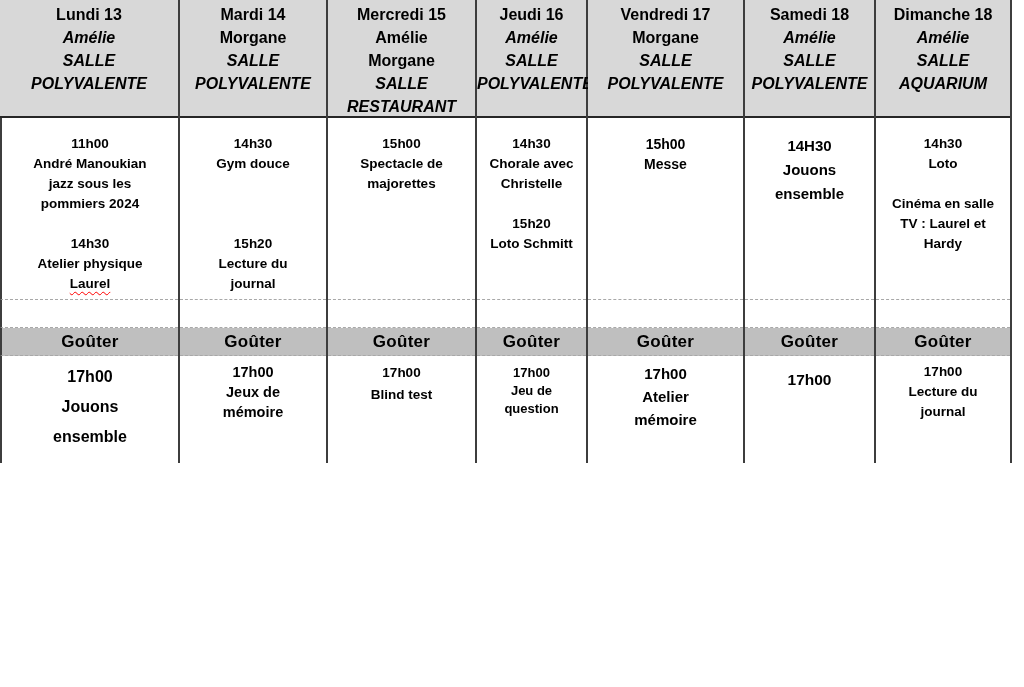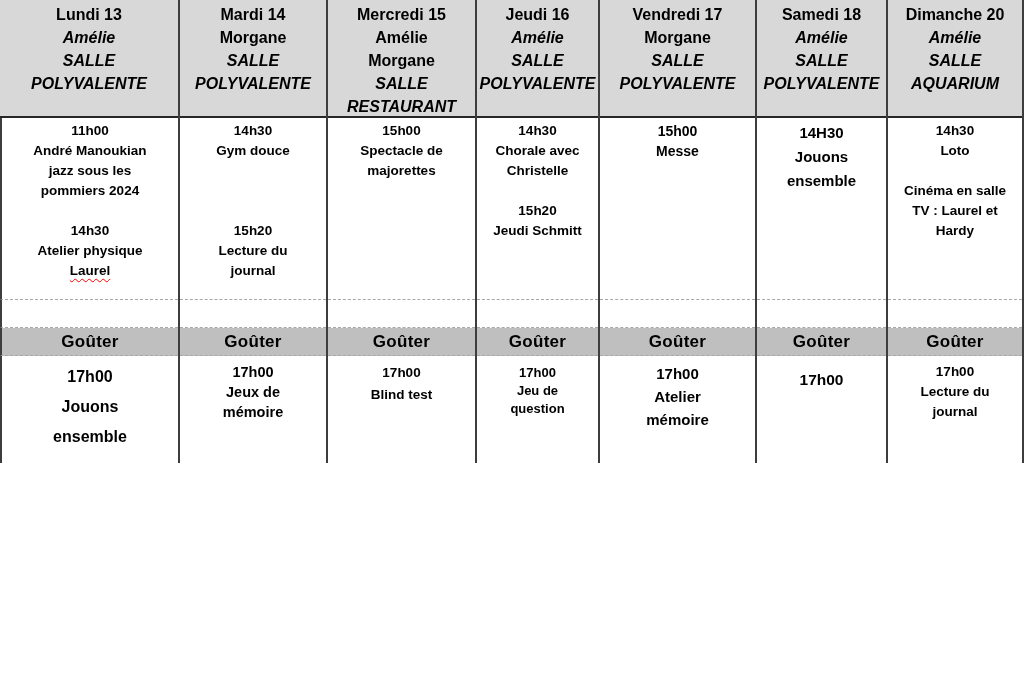--- a/index.html
+++ b/index.html
@@ -3,33 +3,33 @@
 <meta charset="utf-8">
 <style>
   html,body{margin:0;padding:0;}
   body{
     width:1024px;height:687px;background:#ffffff;overflow:hidden;
     font-family:"Liberation Sans",sans-serif;font-weight:bold;color:#000;
     position:relative;
   }
   .planning{position:absolute;left:0;top:0;display:flex;}
   .col{display:flex;flex-direction:column;box-sizing:border-box;border-right:2px solid #3d3d3d;}
-  .col-0{width:180px}.col-1{width:148px}.col-2{width:149px}.col-3{width:123px}
+  .col-0{width:180px}.col-1{width:148px}.col-2{width:149px}.col-3{width:111px}
   .col-4{width:157px}.col-5{width:131px}.col-6{width:136px}
   .cell{box-sizing:border-box;text-align:center;width:100%;}
   .col-0 .cell{border-left:2px solid #3d3d3d;}
   .col-0 .cell.hdr{border-left:none;}   
   .cell.hdr{
     height:118px;background:#d8d8d8;border-bottom:2px solid #262626;
     padding-top:3px;font-size:16px;line-height:23px;
   }
   .cell.hdr .it{font-style:italic;}
   .cell.act{
     height:182px;border-bottom:1px dashed #a8a8a8;
-    padding-top:3px;font-size:13.5px;line-height:20px;
+    padding-top:16px;font-size:13.5px;line-height:20px;
   }
   .col-4 .cell.act{font-size:14px;}
   .col-5 .cell.act{font-size:15px;line-height:24px;}
   .cell.gap{height:28px;border-bottom:1px dashed #a8a8a8;}
   .cell.gouter{
     height:28px;background:#bfbfbf;border-bottom:1px dashed #a8a8a8;
     display:flex;align-items:center;justify-content:center;
     font-size:17px;letter-spacing:.3px;
   }
   .cell.eve{height:107px;padding-top:6px;}
@@ -132,21 +132,21 @@
         <div>Jeudi 16</div>
         <div class="it">Amélie</div>
         <div class="it">SALLE</div>
         <div class="it">POLYVALENTE</div>
       </div>
       <div class="cell act">
         <div class="line"><span>14h30</span></div>
         <div class="line"><span>Chorale avec Christelle</span></div>
         <div class="line"><span>&nbsp;</span></div>
         <div class="line"><span>15h20</span></div>
-        <div class="line"><span>Jeudi Schmitt</span></div>
+        <div class="line"><span>Loto Schmitt</span></div>
       </div>
       <div class="cell gap"></div>
       <div class="cell gouter">Goûter</div>
       <div class="cell eve">
         <div class="line"><span>17h00</span></div>
         <div class="line"><span>Jeu de question</span></div>
       </div>
     </div>
     <div class="col col-4">
       <div class="cell hdr">
@@ -178,21 +178,21 @@
         <div class="line"><span>Jouons ensemble</span></div>
       </div>
       <div class="cell gap"></div>
       <div class="cell gouter">Goûter</div>
       <div class="cell eve">
         <div class="line"><span>17h00</span></div>
       </div>
     </div>
     <div class="col col-6">
       <div class="cell hdr">
-        <div>Dimanche 20</div>
+        <div>Dimanche 18</div>
         <div class="it">Amélie</div>
         <div class="it">SALLE</div>
         <div class="it">AQUARIUM</div>
       </div>
       <div class="cell act">
         <div class="line"><span>14h30</span></div>
         <div class="line"><span>Loto</span></div>
         <div class="line"><span>&nbsp;</span></div>
         <div class="line"><span>Cinéma en salle TV : Laurel et Hardy</span></div>
       </div>

